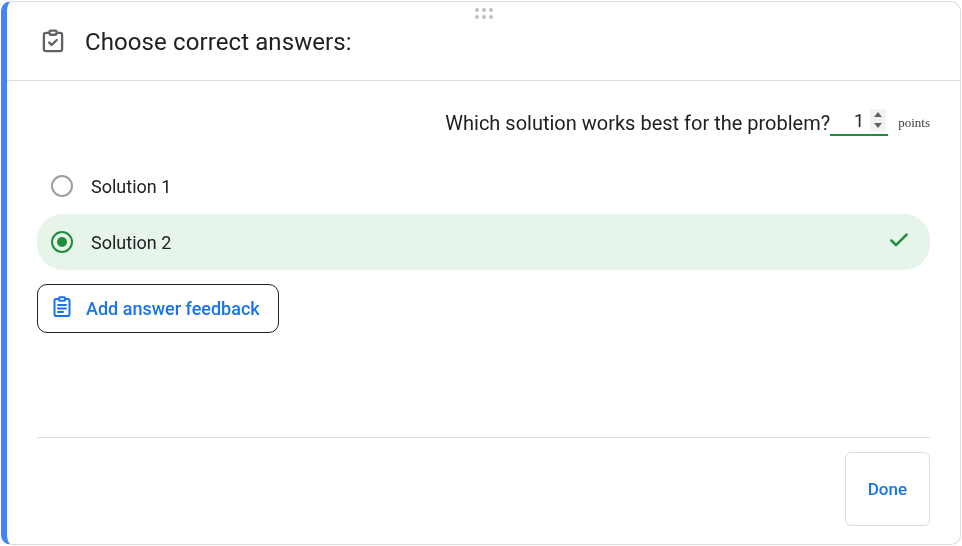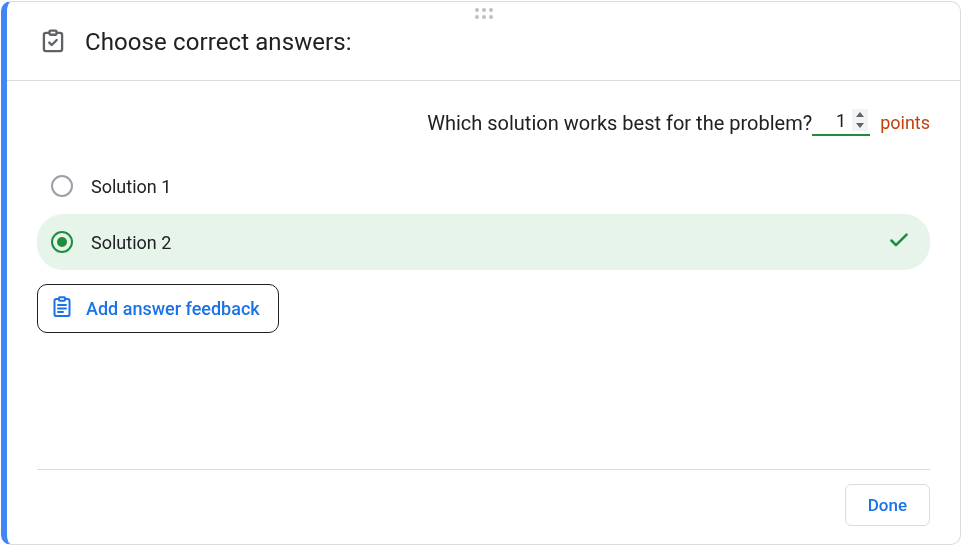--- a/index.html
+++ b/index.html
@@ -100,22 +100,23 @@
       border: none;
       background: #f1f3f4;
       width: 16px;
       height: 11px;
       padding: 0;
       cursor: pointer;
       display:flex;align-items:center;justify-content:center;
     }
     .stepper svg { display:block; }
     .points-label {
-      font-size: 18px;
-      color: #c2410c;
+      font-size: 13px;
+      color: #404040;
+      font-family: Liberation Serif, serif;
     }
     .options {
       display: flex;
       flex-direction: column;
     }
     .option {
       display: flex;
       align-items: center;
       padding: 0 14px;
       height: 56px;
@@ -173,21 +174,21 @@
       display: flex;
       justify-content: flex-end;
       padding: 14px 30px 18px 30px;
     }
     .done-btn {
       border: 1px solid #dadce0;
       background: #fff;
       color: #1a73e8;
       font-size: 17px;
       font-weight: 500;
-      padding: 10px 22px;
+      padding: 26px 22px;
       border-radius: 6px;
       cursor: pointer;
       font-family: inherit;
     }
   </style>
 </head>
 <body>
 
 <div class="card">
 

